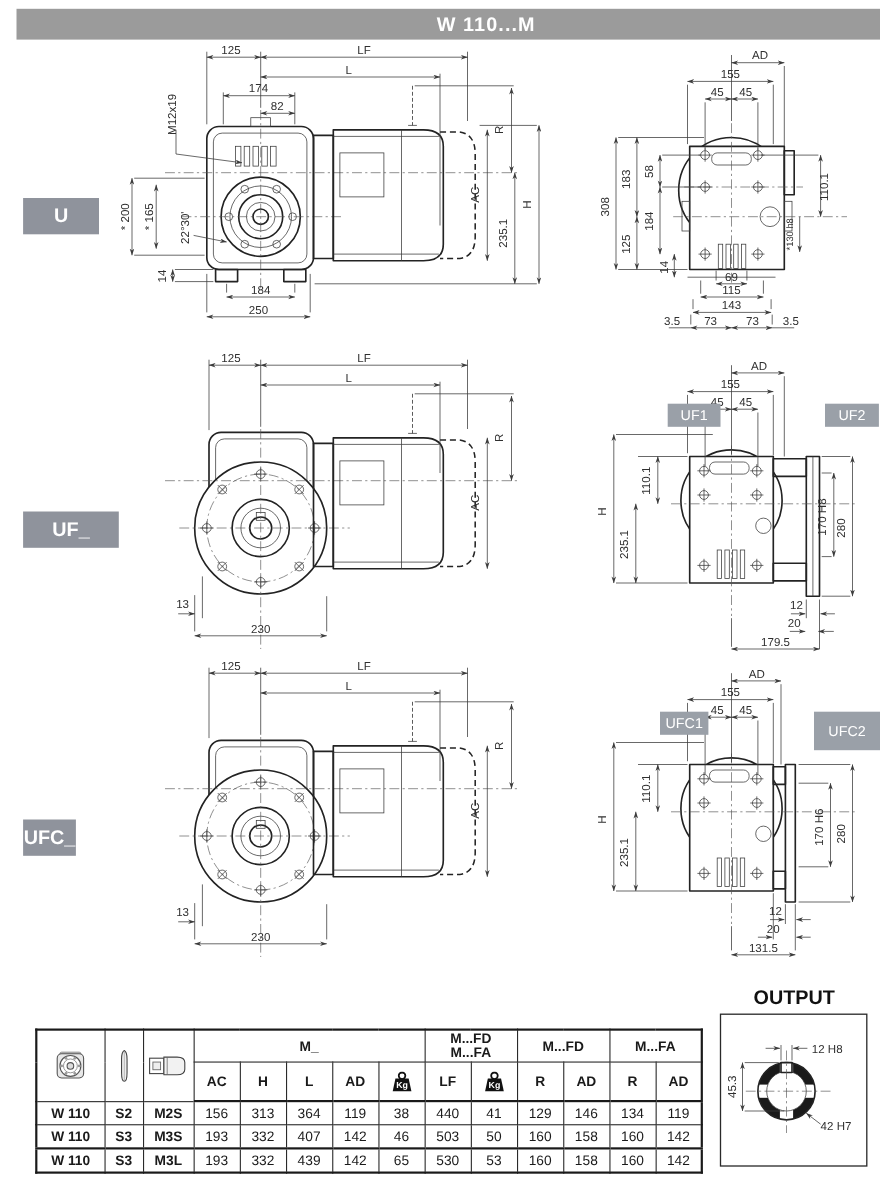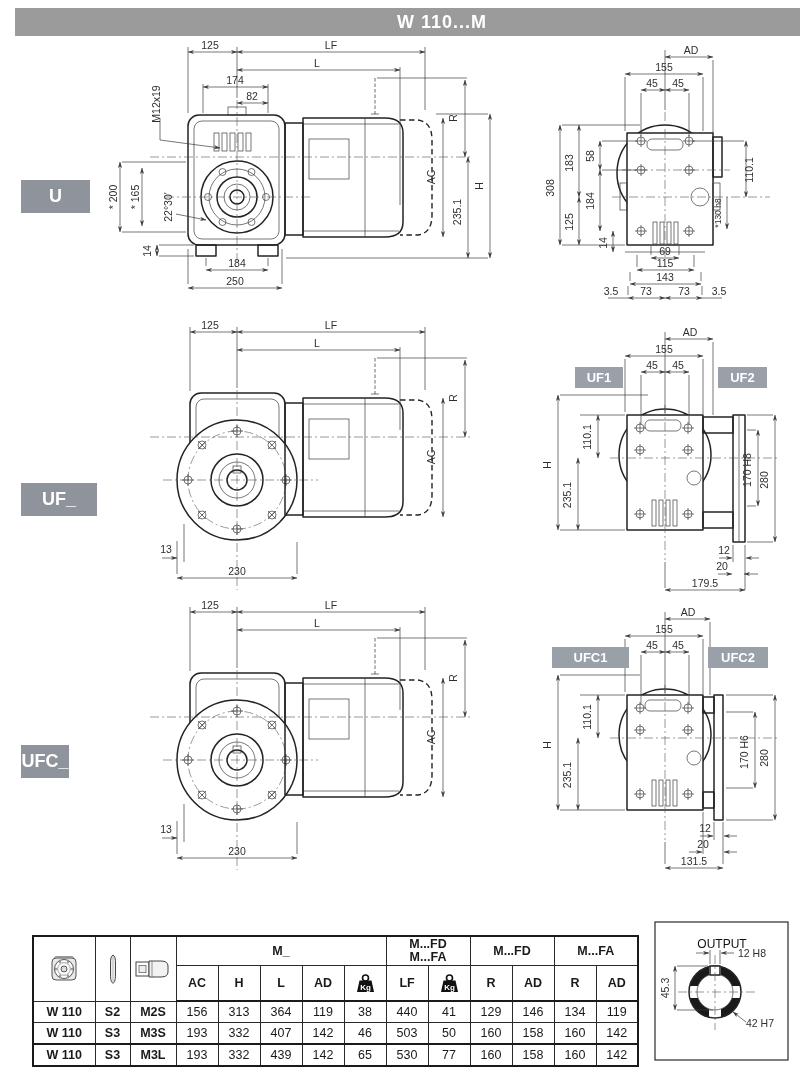--- a/index.html
+++ b/index.html
@@ -3,24 +3,24 @@
 <meta charset="utf-8">
 <style>
   html,body{margin:0;padding:0;background:#fff;}
   #page{position:relative;width:800px;height:1077px;background:#fff;overflow:hidden;
         font-family:"Liberation Sans",sans-serif;}
   .titlebar{position:absolute;left:15px;top:8px;width:770px;height:28px;background:#9b9b9b;
         color:#fff;font-weight:bold;font-size:18px;display:flex;align-items:center;justify-content:center;
         letter-spacing:1px;padding-left:42px;}
   .seclab{position:absolute;background:#8f939c;color:#fff;font-weight:bold;font-size:18px;
         display:flex;align-items:center;justify-content:center;}
-  .tag{position:absolute;background:#9aa0a8;color:#fff;font-weight:bold;font-size:13px;
-        display:flex;align-items:center;justify-content:center;}
-  .outtitle{position:absolute;left:652px;top:936px;width:140px;height:16px;color:#111;
-        font-weight:normal;font-size:12px;display:flex;align-items:center;justify-content:center;}
+  .tag{position:absolute;background:#9aa0a8;color:#fff;font-weight:normal;font-size:13px;
+        display:flex;align-items:center;justify-content:center;margin-left:32px;}
+  .outtitle{position:absolute;left:652px;top:899px;width:140px;height:16px;color:#111;
+        font-weight:bold;font-size:18px;display:flex;align-items:center;justify-content:center;}
   svg{position:absolute;left:0;}
   .s{fill:none;stroke:#232323;stroke-width:1.5;stroke-linejoin:round;}
   .sf{fill:#fff;stroke:#232323;stroke-width:1.5;stroke-linejoin:round;}
   .t{fill:none;stroke:#3c3c3c;stroke-width:.7;}
   .cl{fill:none;stroke:#555;stroke-width:.6;stroke-dasharray:9 3 2 3;}
   .dsh{fill:none;stroke:#232323;stroke-width:1.4;stroke-dasharray:5.5 3.5;}
   .dsh2{fill:none;stroke:#444;stroke-width:.8;stroke-dasharray:3.5 2;}
   .dim{fill:none;stroke:#3c3c3c;stroke-width:.7;marker-start:url(#as);marker-end:url(#ae);}
   .dimE{fill:none;stroke:#3c3c3c;stroke-width:.7;marker-end:url(#ae);}
   .dimS{fill:none;stroke:#3c3c3c;stroke-width:.7;marker-start:url(#as);}
@@ -476,26 +476,26 @@
       <line x1="677" y1="966" x2="708" y2="966" class="t"></line>
         <line x1="677" y1="1010" x2="713" y2="1010" class="t"></line>
       <path d="M675,966 675,1010" class="dim"></path>
         <text class="d" transform="rotate(-90 669 988)" x="669" y="988">45.3</text>
       <path d="M746,1022 733,1012" class="dimE"></path>
       <text class="d st" x="746" y="1027">42 H7</text>
     </g>
   </svg>
 
   <div class="seclab" style="left:21px;top:180px;width:69px;height:33px">U</div>
-  <div class="seclab" style="left:21px;top:483px;width:76px;height:33px">UF_</div>
+  <div class="seclab" style="left:21px;top:465px;width:87px;height:33px">UF_</div>
   <div class="seclab" style="left:21px;top:745px;width:48px;height:33px">UFC_</div>
   <div class="tag" style="left:575px;top:367px;width:48px;height:21px">UF1</div>
   <div class="tag" style="left:718px;top:367px;width:49px;height:21px">UF2</div>
-  <div class="tag" style="left:552px;top:647px;width:77px;height:21px">UFC1</div>
-  <div class="tag" style="left:708px;top:647px;width:60px;height:21px">UFC2</div>
+  <div class="tag" style="left:568px;top:647px;width:44px;height:21px">UFC1</div>
+  <div class="tag" style="left:708px;top:647px;width:60px;height:35px">UFC2</div>
   <div class="outtitle">OUTPUT</div>
 
   <div class="tblwrap">
     <table class="tbl">
       <colgroup>
         <col style="width:62px">
           <col style="width:35px">
           <col style="width:46px">
         <col style="width:42px">
           <col style="width:42px">
@@ -608,21 +608,21 @@
       <tr class="thick">
         <td class="b">W 110</td>
         <td class="b">S3</td>
         <td class="b">M3L</td>
         <td>193</td>
         <td>332</td>
         <td>439</td>
         <td>142</td>
         <td>65</td>
         <td>530</td>
-        <td>77</td>
+        <td>53</td>
         <td>160</td>
         <td>158</td>
         <td>160</td>
         <td>142</td>
       </tr>
     </tbody>
       </table>
   </div>
 
 </div>

